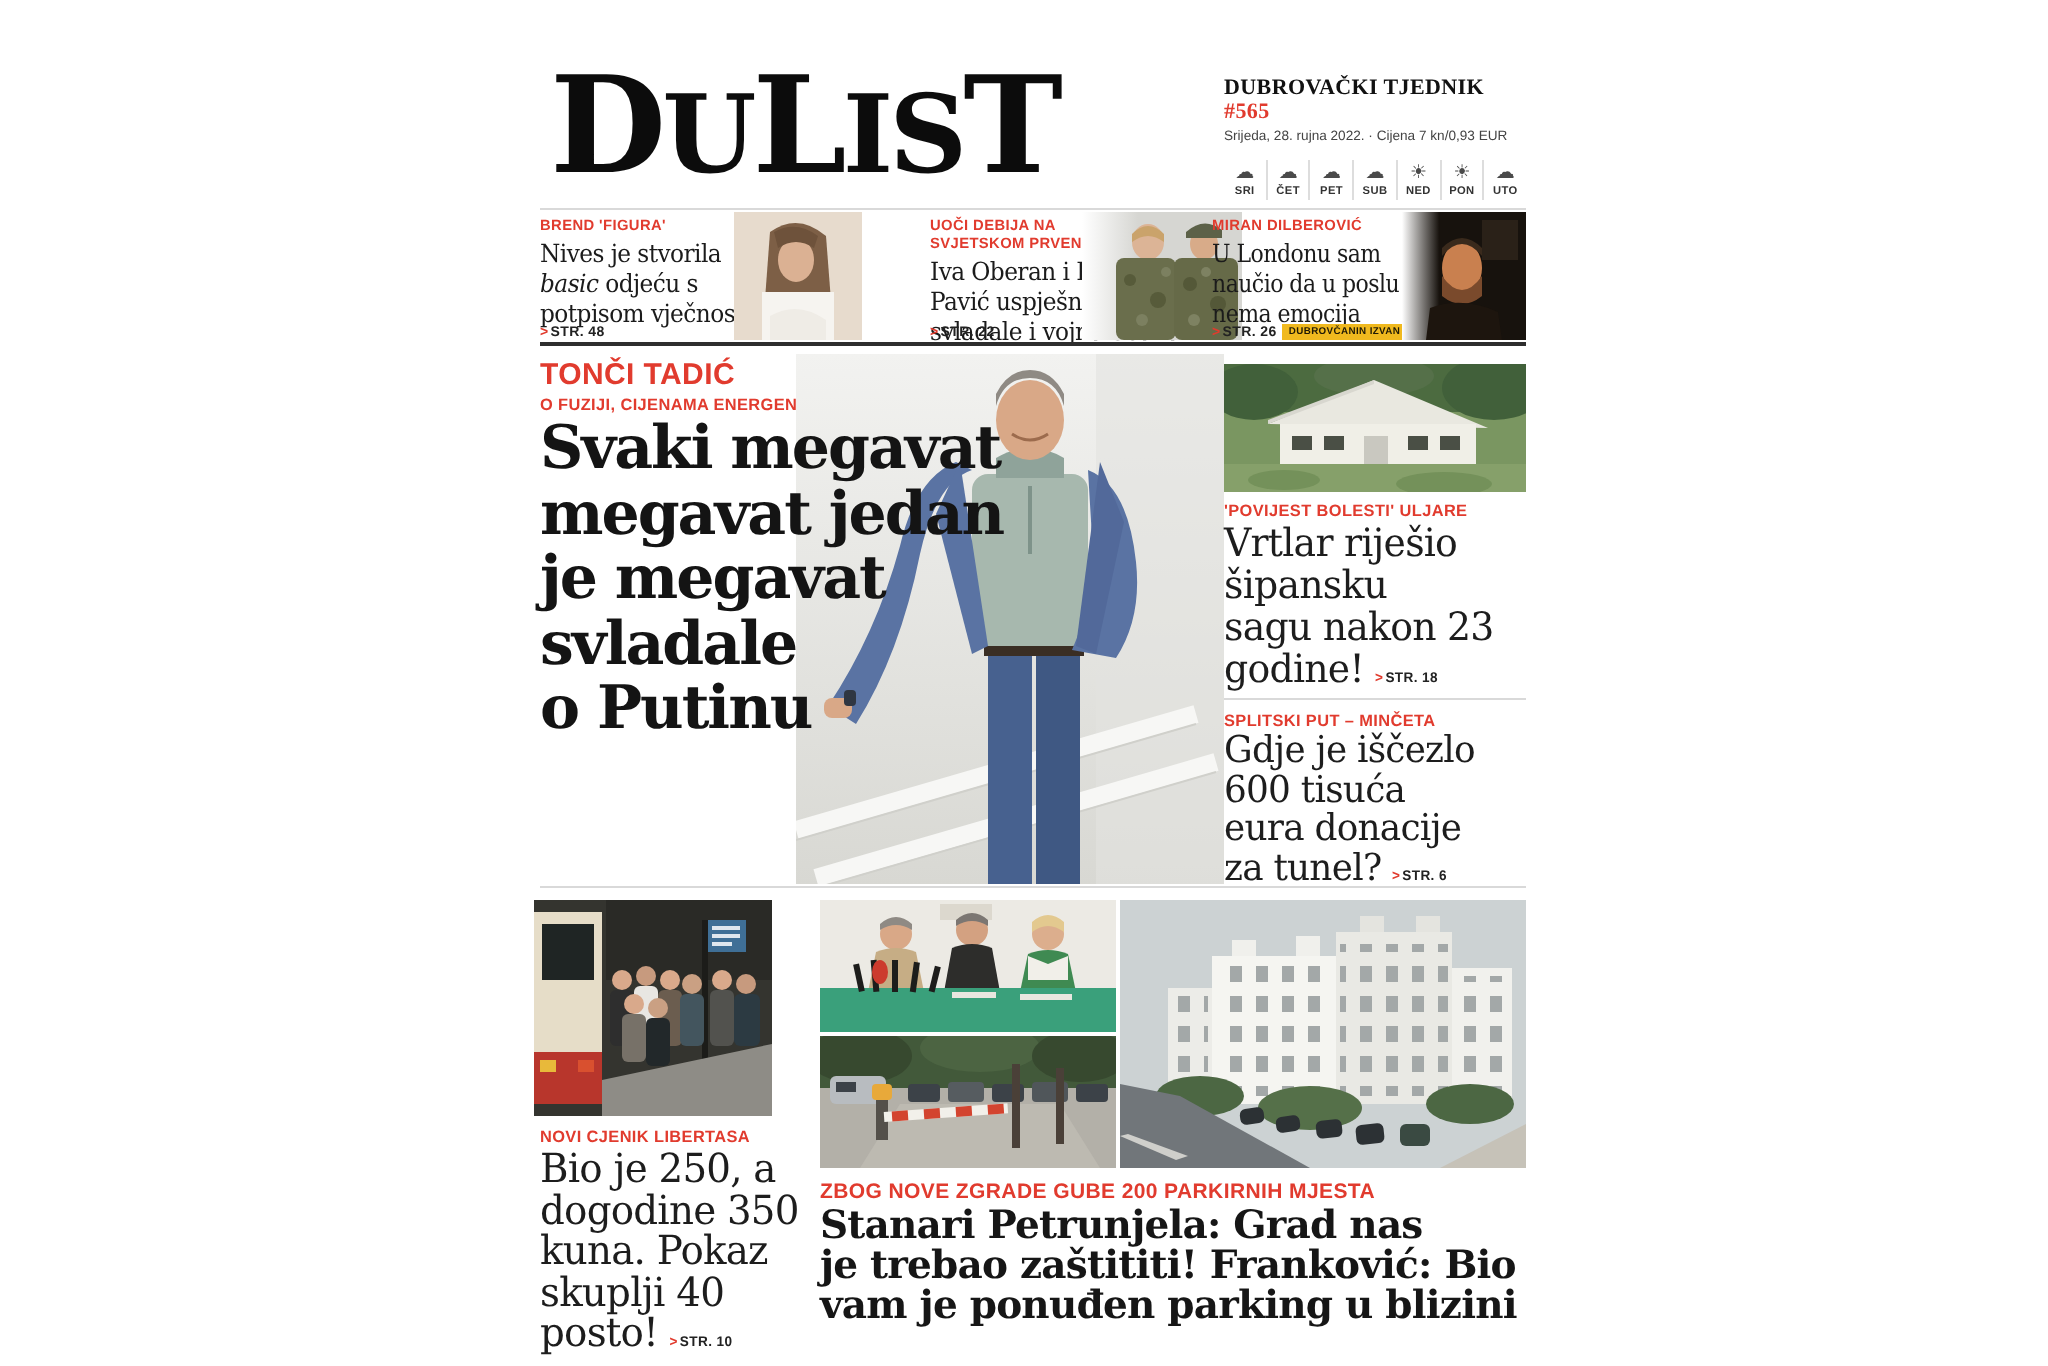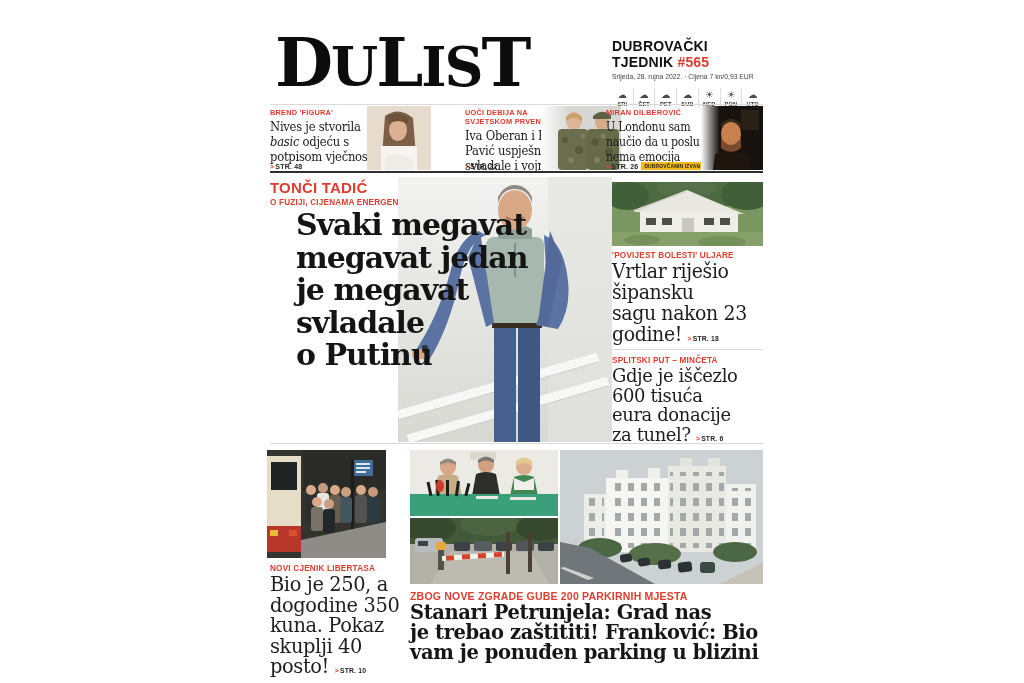--- a/index.html
+++ b/index.html
@@ -6,21 +6,21 @@
   body{width:1024px;height:683px;background:#ffffff;overflow:hidden;
        font-family:"Liberation Sans","DejaVu Sans",sans-serif;color:#1b1b1b;}
   #page{position:relative;left:263px;top:0;width:502px;height:683px;background:#fff;}
   .abs{position:absolute;}
 
   
   .logo{display:flex;align-items:baseline;letter-spacing:-2px;color:#0c0c0c;
         font-family:"DejaVu Serif","Liberation Serif",serif;font-weight:bold;}
   .logo .big{font-size:67px;line-height:60px;}
   .logo .small{font-size:54px;line-height:60px;}
-  .issue-line{font-size:14px;font-weight:bold;letter-spacing:.2px;color:#111;}
+  .issue-line{font-size:11px;font-weight:bold;letter-spacing:.2px;color:#111;font-family:Liberation Serif, serif;}
   .issue-line .num{color:#e13b2e;}
   .dateline{font-size:6.8px;color:#444;margin-top:3px;}
   .weather{display:flex;margin-top:8px;}
   .wx-cell{width:21.4px;display:flex;flex-direction:column;align-items:center;border-left:1px solid #ddd;padding:1px 0;}
   .wx-cell:first-child{border-left:none;}
   .wx-icon{font-family:"DejaVu Sans",sans-serif;font-size:9.5px;line-height:11px;color:#4a4a4a;}
   .wx-icon[data-icon="partly-cloudy"]::before{content:"☁";}
   .wx-icon[data-icon="sunny"]::before{content:"☀";}
   .wx-day{font-size:5.6px;font-weight:bold;color:#333;margin-top:1px;letter-spacing:.2px;}
 
@@ -222,21 +222,21 @@
       <path d="M152 54 L140 146 L150 150 L164 84 Z" fill="#52699a"></path>
       <rect x="14" y="172" width="14" height="10" rx="4" fill="#d9a887"></rect>
       <rect x="24" y="168" width="6" height="8" rx="2" fill="#2f3642"></rect>
       <path d="M100 52 Q117 42 134 52 L134 62 L100 62 Z" fill="#8fa39a"></path>
       <ellipse cx="117" cy="33" rx="17" ry="20" fill="#d9a887"></ellipse>
       <path d="M100 26 Q104 12 117 12 Q130 12 134 26 L134 20 Q128 8 117 8 Q106 8 100 20 Z" fill="#8f8a84"></path>
       <path d="M108 40 Q117 46 126 40" stroke="#9c6b4d" stroke-width="1.5" fill="none"></path>
     </svg>
   </div>
 
-  <div class="abs serif" style="left:7px;top:209px;z-index:5;margin-left:26px;">
+  <div class="abs serif" style="left:7px;top:209px;z-index:5;">
     <div class="lead-head">Svaki megavat</div>
     <div class="lead-head">megavat jedan</div>
     <div class="lead-head">je megavat</div>
     <div class="lead-head">svladale</div>
     <div class="lead-head">o Putinu</div>
   </div>
 
   <div class="photo" style="left:349px;top:182px;width:151px;height:64px;">
     <svg width="151" height="64" viewBox="0 0 151 64" preserveAspectRatio="none">
       <rect width="151" height="64" fill="#7a9661"></rect>

